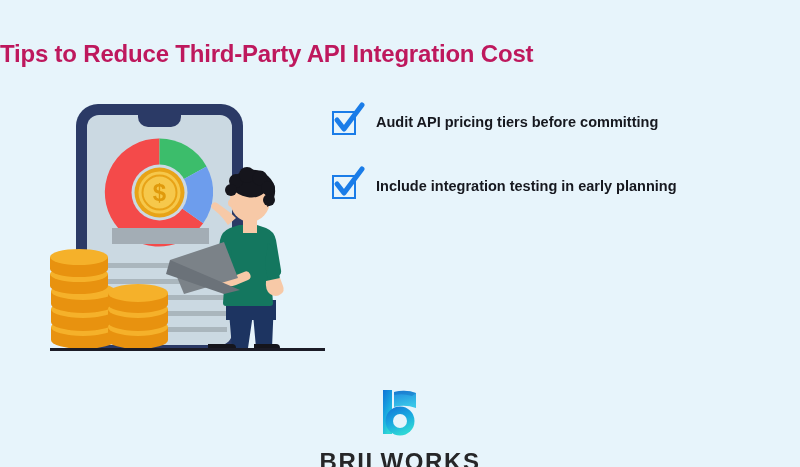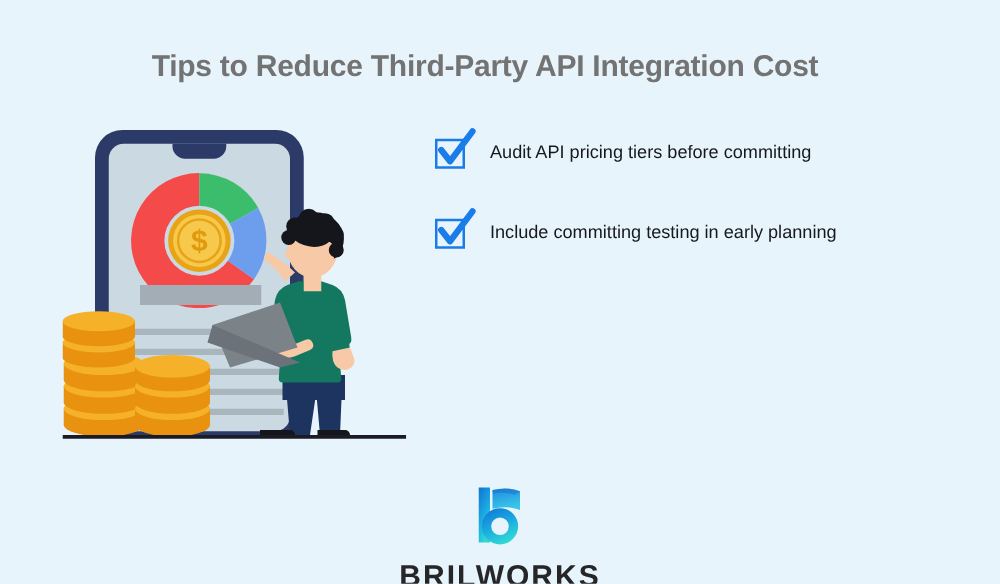--- a/index.html
+++ b/index.html
@@ -20,34 +20,35 @@
     height: 467px;
     background: #e7f4fb;
   }
 
   
   #page-title {
     position: absolute;
     left: 0;
     top: 40px;
     width: 776px;
-    text-align: center;
+    text-align: left;
     font-size: 24px;
     font-weight: 700;
-    color: #737373;
+    color: #be185d;
     letter-spacing: -0.2px;
     white-space: nowrap;
   }
 
   
   #checklist {
     position: absolute;
-    left: 348px;
+    left: 332px;
     top: 108px;
     width: 440px;
+    font-weight: bold;
   }
   .check-item {
     position: relative;
     height: 64px;
     display: flex;
     align-items: flex-start;
   }
   .checkbox {
     position: relative;
     width: 30px;
@@ -267,21 +268,21 @@
     </div>
 
 
     <div class="check-item">
       <span class="checkbox">
         <span class="box"></span>
         <svg class="tick" viewBox="0 0 30 32" xmlns="http://www.w3.org/2000/svg">
           <path d="M4 16 L11 25 L29 1" fill="none" stroke="#1a7ce8" stroke-width="5" stroke-linecap="round" stroke-linejoin="round"></path>
         </svg>
       </span>
-      <span class="check-label">Include committing testing in early planning</span>
+      <span class="check-label">Include integration testing in early planning</span>
     </div>
 
 
   </div>
 
   <div id="logo">
     <span id="logo-mark">
       <svg width="44" height="48" viewBox="0 0 44 48" xmlns="http://www.w3.org/2000/svg">
         <defs>
           <linearGradient id="bgrad" x1="0" y1="0" x2="0.45" y2="1">

